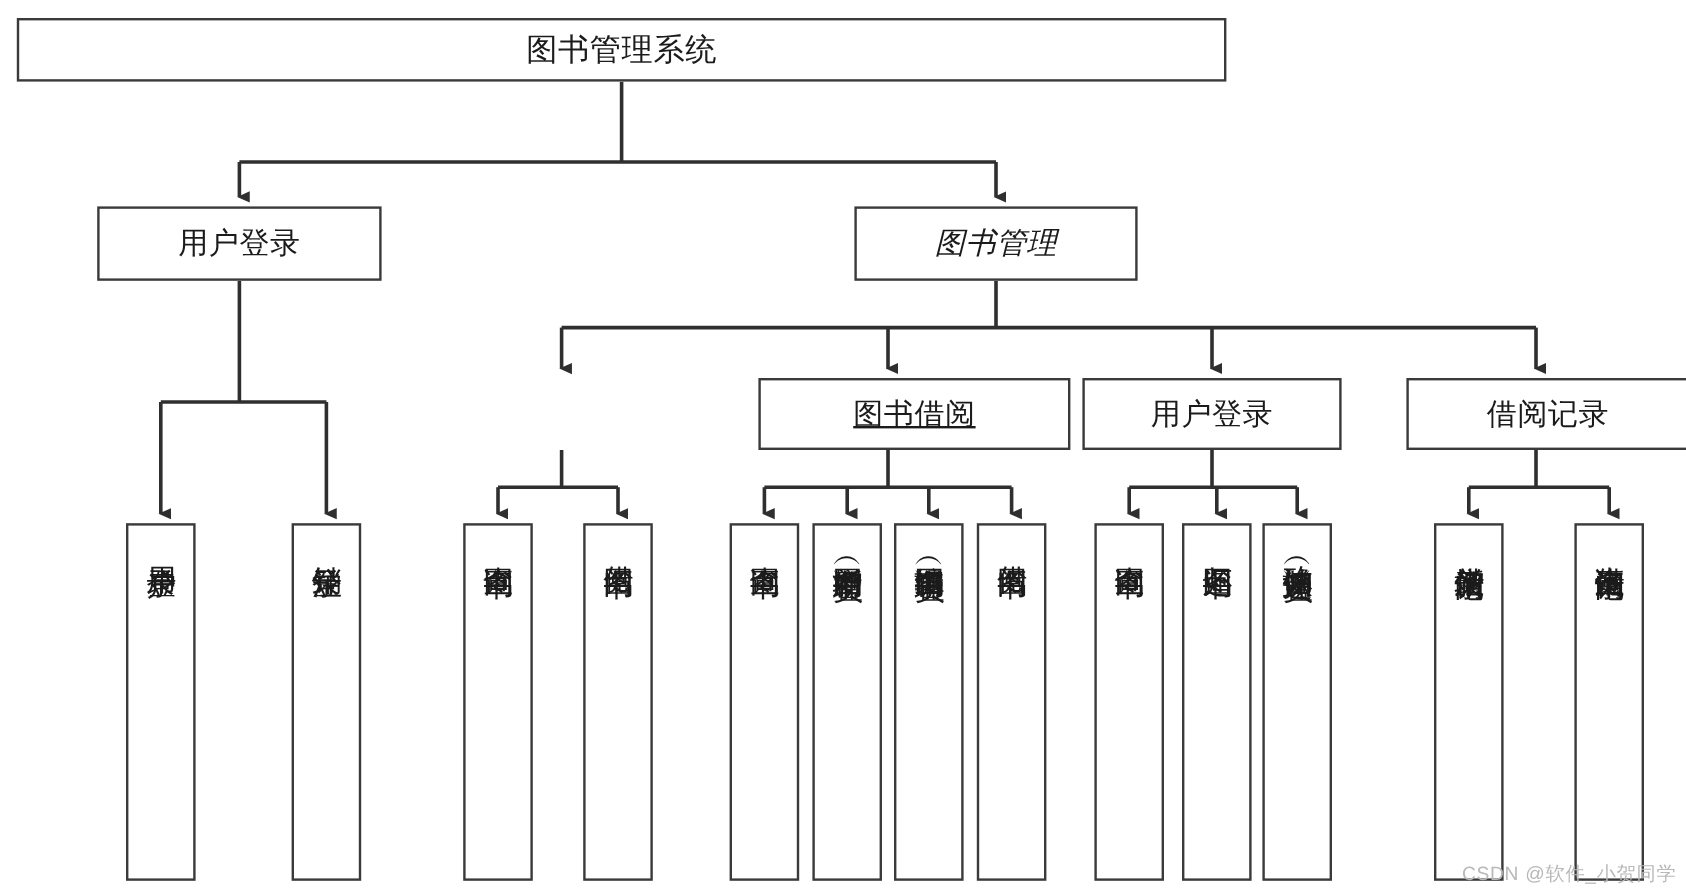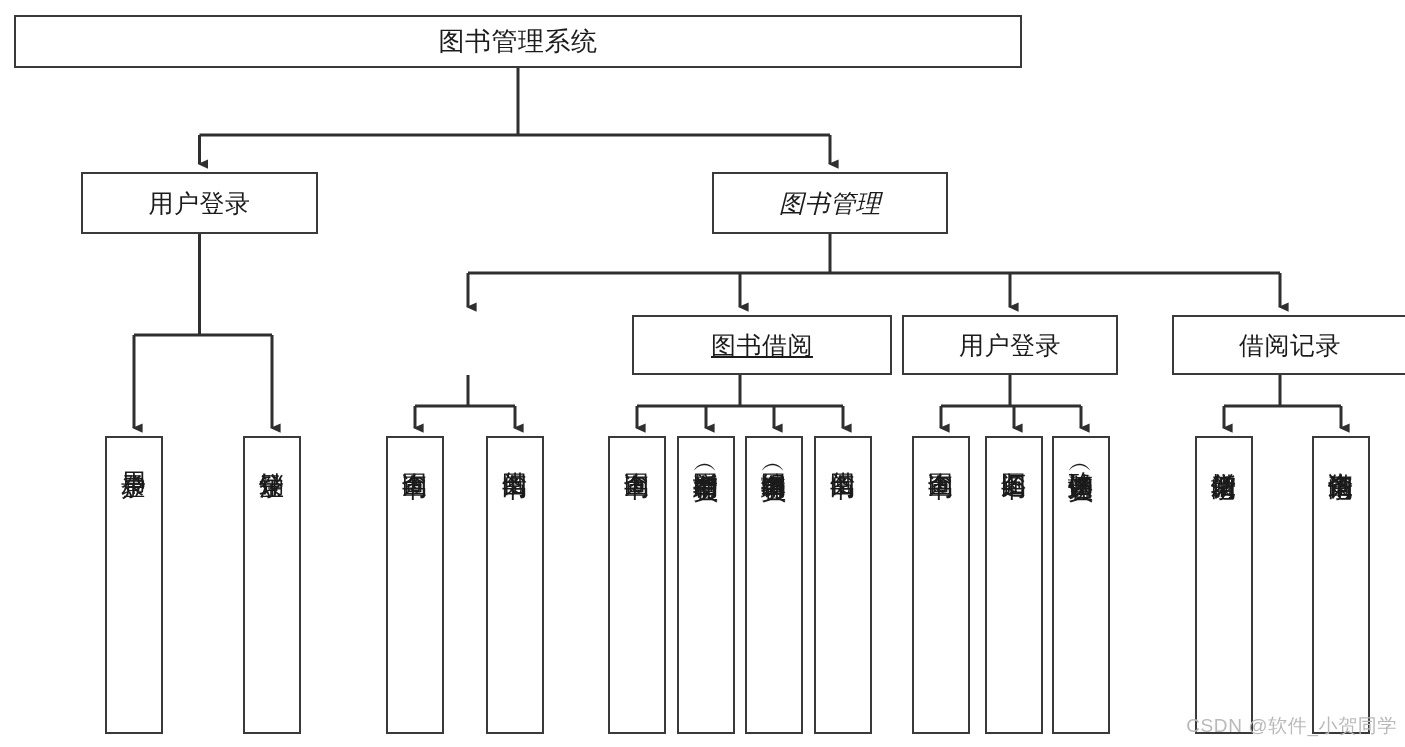--- a/index.html
+++ b/index.html
@@ -54,21 +54,21 @@
     text-orientation: upright;
     font-size: 25px;
     line-height: 1.12;
     letter-spacing: 1px;
     white-space: nowrap;
   }
   #watermark {
     position: absolute;
     right: 8px;
     bottom: 8px;
-    font-size: 19px;
+    font-size: 16px;
     color: #b9b9b9;
     letter-spacing: 0.6px;
     white-space: nowrap;
     user-select: none;
   }
 </style>
 </head>
 <body>
 
 <div id="canvas">

